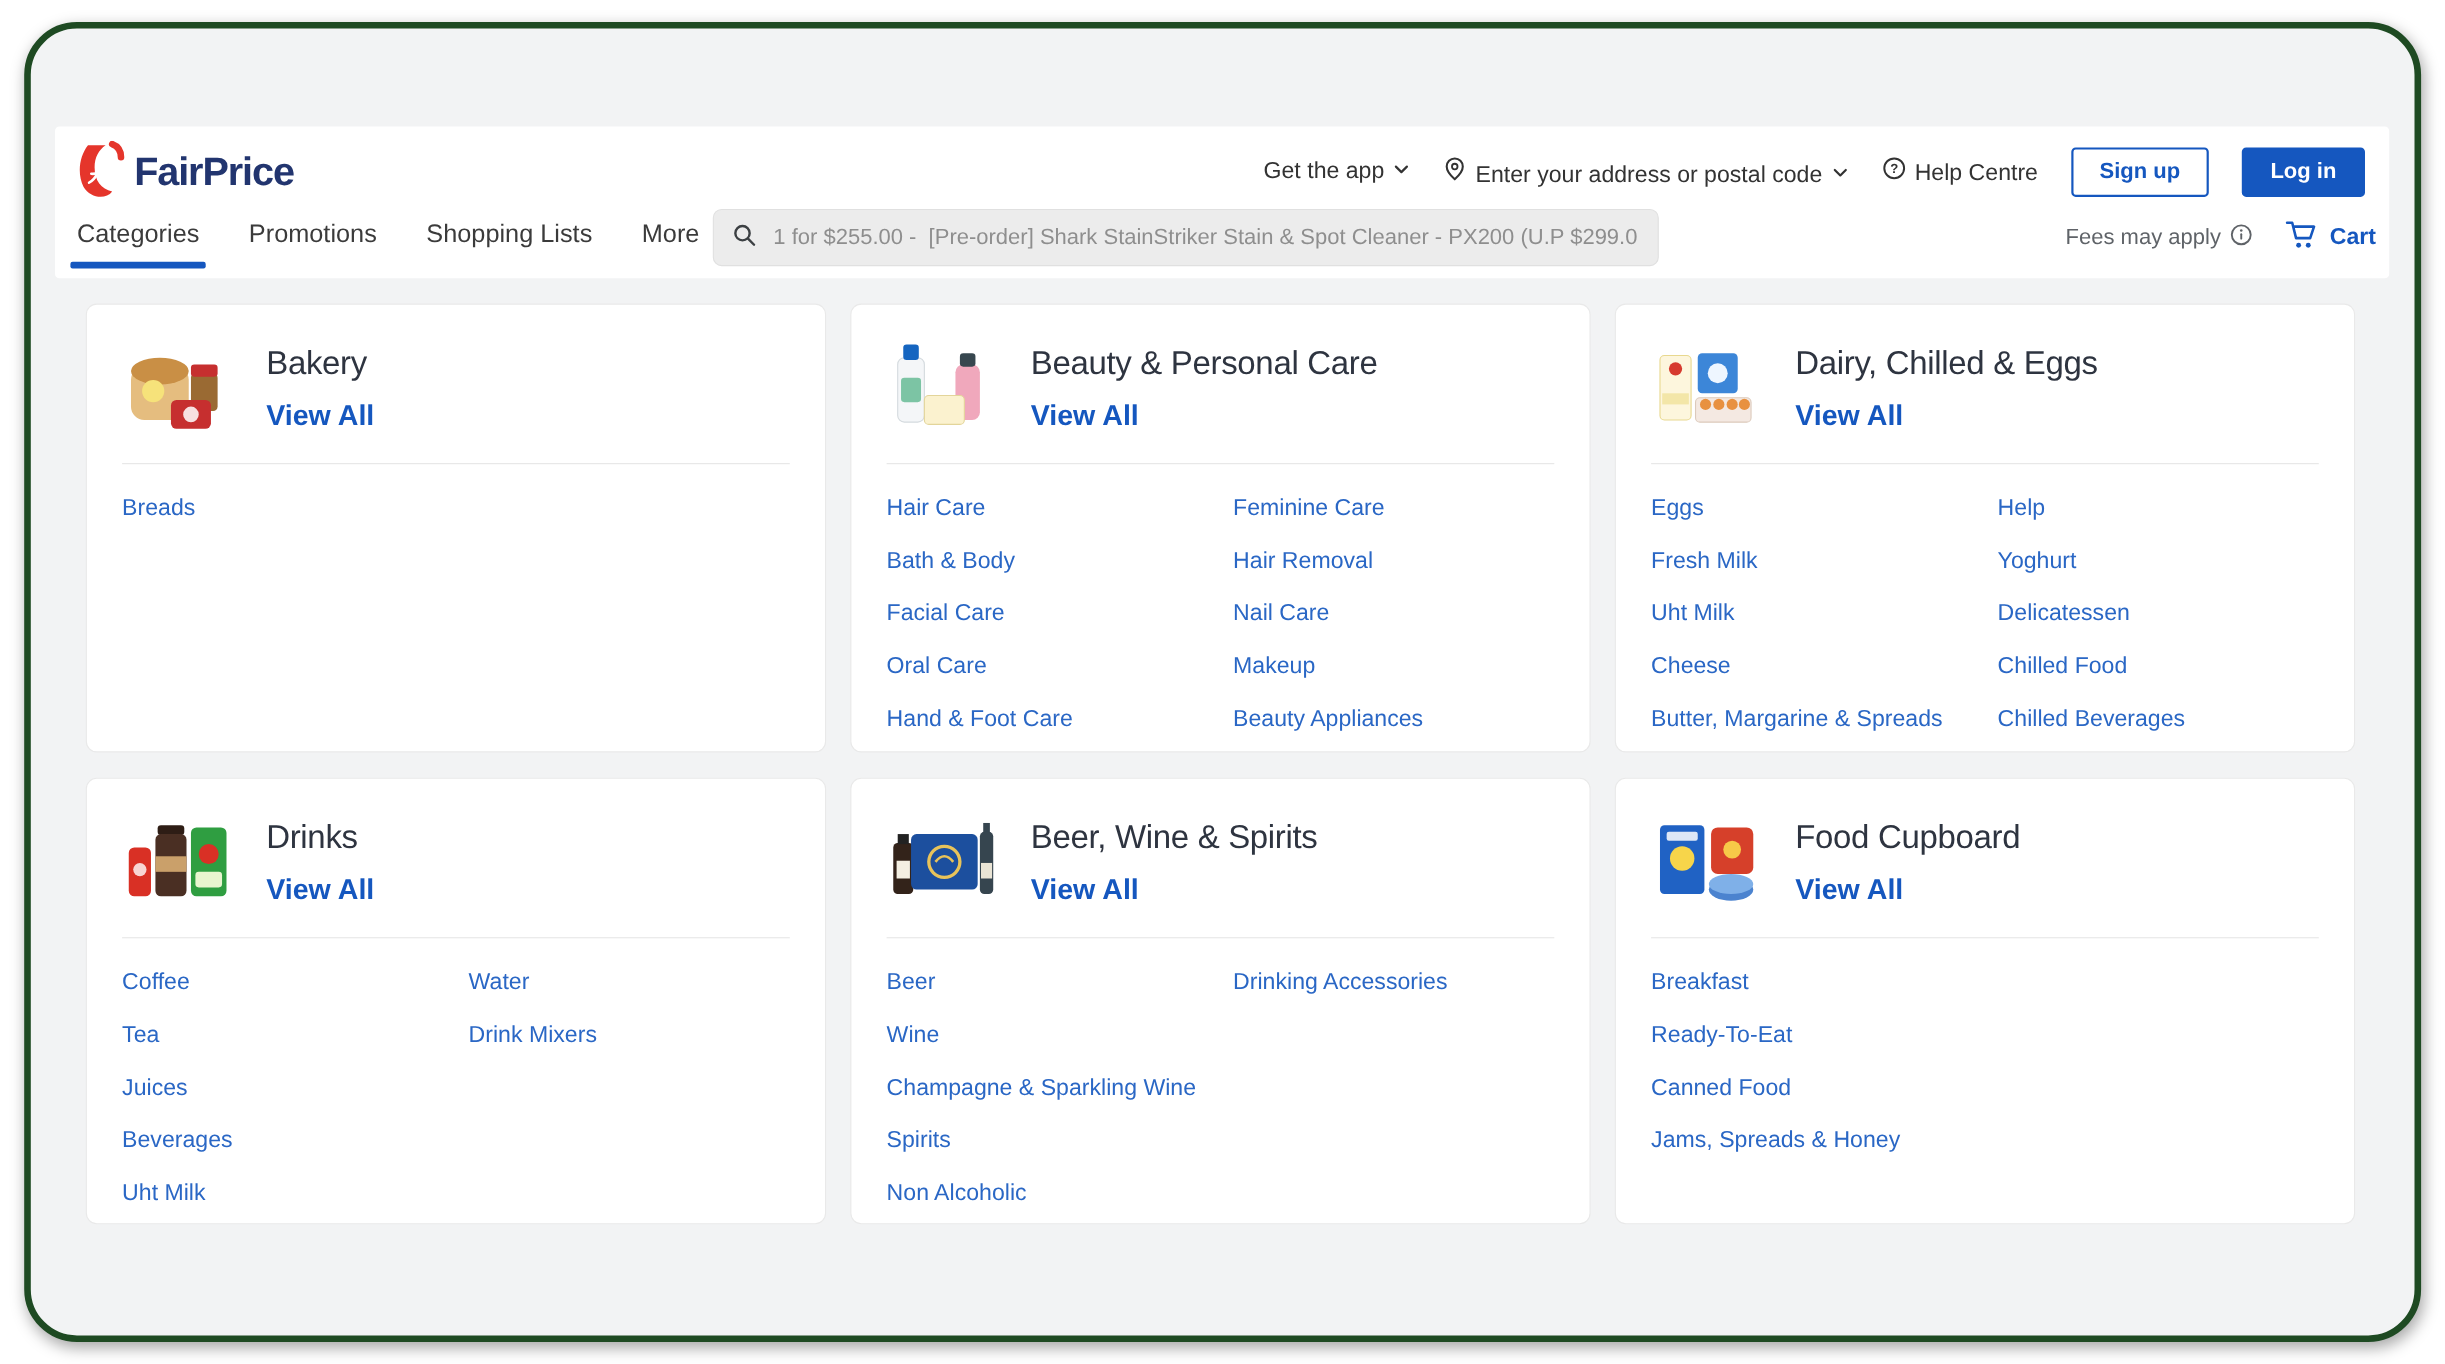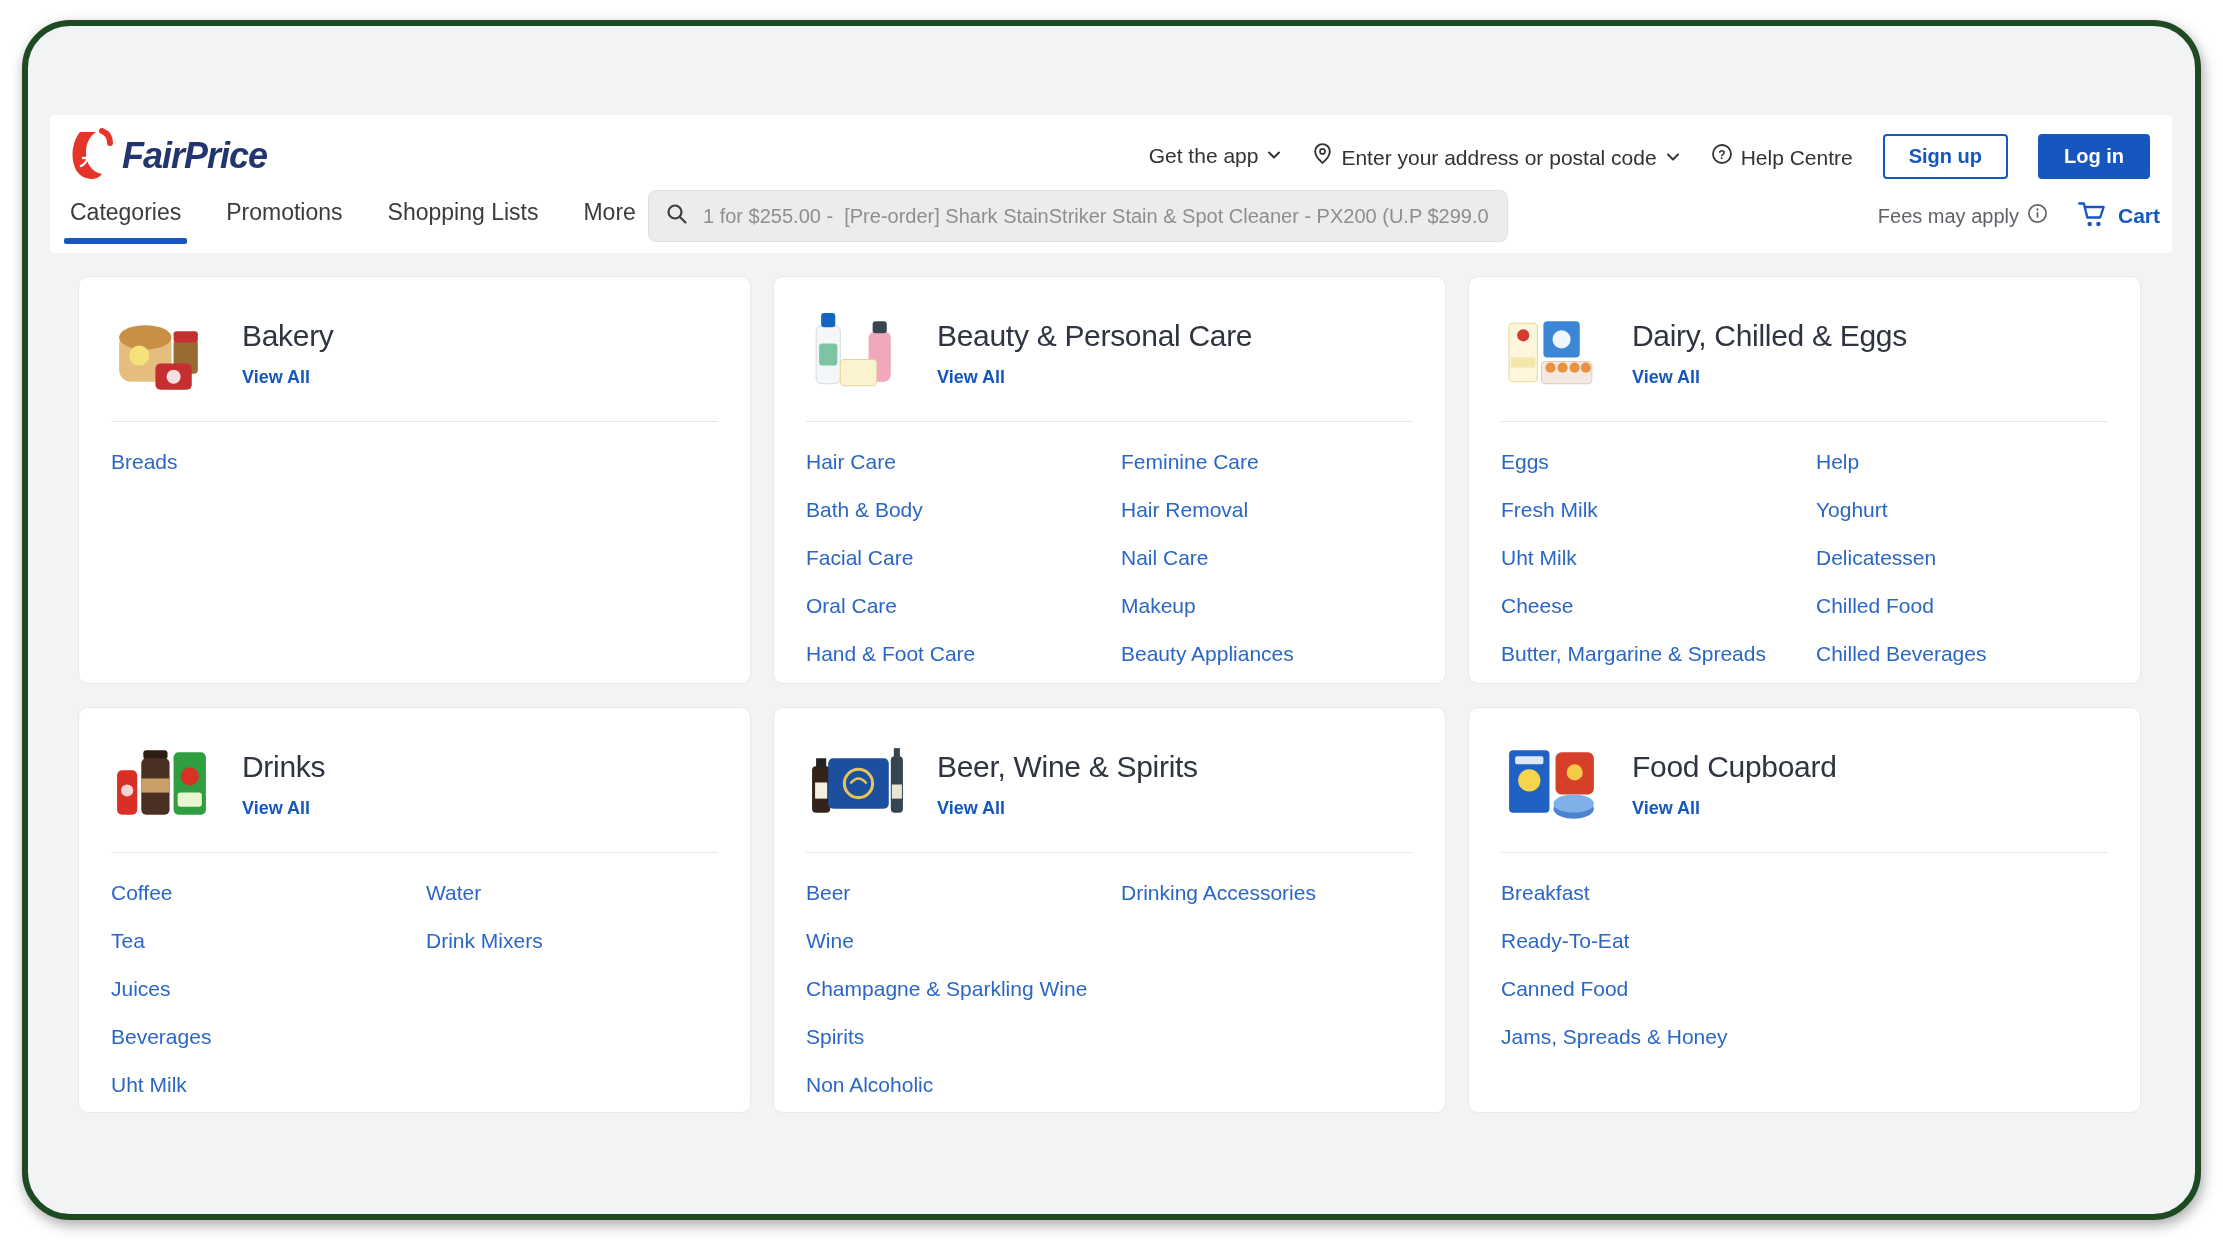--- a/index.html
+++ b/index.html
@@ -10,21 +10,21 @@
   
   .frame{position:absolute;left:22px;top:20px;width:2179px;height:1200px;
     border:6px solid #1e4a22;border-radius:48px;background:#f2f3f4;
     box-shadow:2px 5px 14px rgba(0,0,0,.35);overflow:hidden;}
 
   
   .header{position:absolute;left:22px;top:89px;width:2122px;height:138px;background:#fff;border-radius:4px;}
   .hrow1{position:absolute;left:0;top:0;width:100%;height:76px;display:flex;align-items:center;
     padding:6px 22px 0 18px;}
   .logo{display:flex;align-items:center;gap:8px;}
-  .logo-text{font-size:36px;font-weight:700;font-style:italic;color:#22356f;letter-spacing:-1px;}
+  .logo-text{font-size:36px;font-weight:700;color:#22356f;letter-spacing:-1px;}
   .hright{margin-left:auto;display:flex;align-items:center;gap:30px;}
   .hitem{display:flex;align-items:flex-end;gap:8px;font-size:21px;color:#333;cursor:pointer;white-space:nowrap;}
   .btn{height:45px;padding:0 24px;border-radius:4px;font-size:20px;font-weight:700;
     display:flex;align-items:center;justify-content:center;cursor:pointer;}
   .btn-outline{border:2px solid #1557bf;color:#1557bf;background:#fff;}
   .btn-solid{background:#1557bf;color:#fff;border:2px solid #1557bf;}
 
   .nav{position:absolute;left:20px;top:84px;display:flex;gap:45px;}
   .nav-item{font-size:23px;color:#3b3b3b;position:relative;cursor:pointer;padding-bottom:18px;}
   .nav-item.active::after{content:"";position:absolute;left:-6px;right:-6px;bottom:0;height:6px;
@@ -41,21 +41,21 @@
   .cart{display:flex;align-items:center;gap:10px;font-size:21px;color:#1557bf;font-weight:600;cursor:pointer;}
 
   
   .grid{position:absolute;left:50px;top:250px;display:grid;
     grid-template-columns:repeat(3,673px);grid-template-rows:408px 406px;gap:23px 22px;}
   .card{background:#fff;border:1px solid #e9e9e9;border-radius:10px;overflow:hidden;}
   .card-head{display:flex;align-items:center;gap:26px;padding:24px 32px 0 32px;height:129px;}
   .card-img{width:105px;height:105px;flex:0 0 105px;display:flex;align-items:center;justify-content:center;}
   .card-img svg{width:100%;height:100%;}
   .card-title{margin:0 0 14px 0;font-size:30px;font-weight:400;color:#2e3440;letter-spacing:-0.3px;}
-  .view-all{display:inline-block;font-size:18px;font-weight:700;color:#1557bf;}
+  .view-all{display:inline-block;font-size:26px;font-weight:700;color:#1557bf;}
   .divider{height:1px;background:#e6e6e6;margin:15px 32px 0 32px;}
   .links{display:flex;padding:16px 32px 0 32px;align-items:flex-start;}
   .col{display:flex;flex-direction:column;}
   .col.c1{flex:0 0 315px;}
   .col.c2{flex:1;}
   .cat-link{display:block;height:48px;line-height:48px;font-size:21px;color:#2a67c5;white-space:nowrap;}
 </style>
 </head>
 <body>
 

